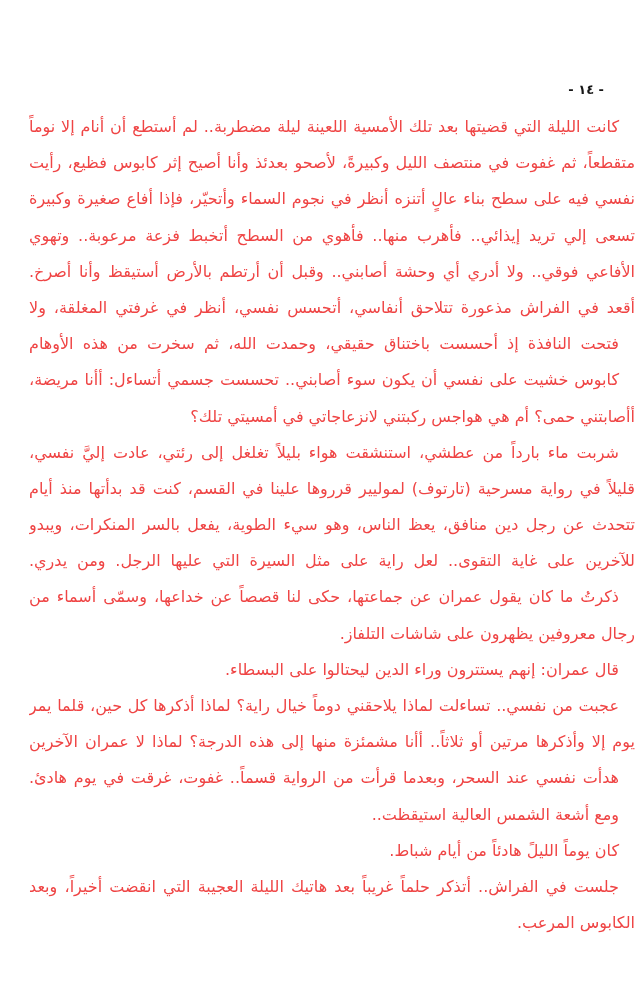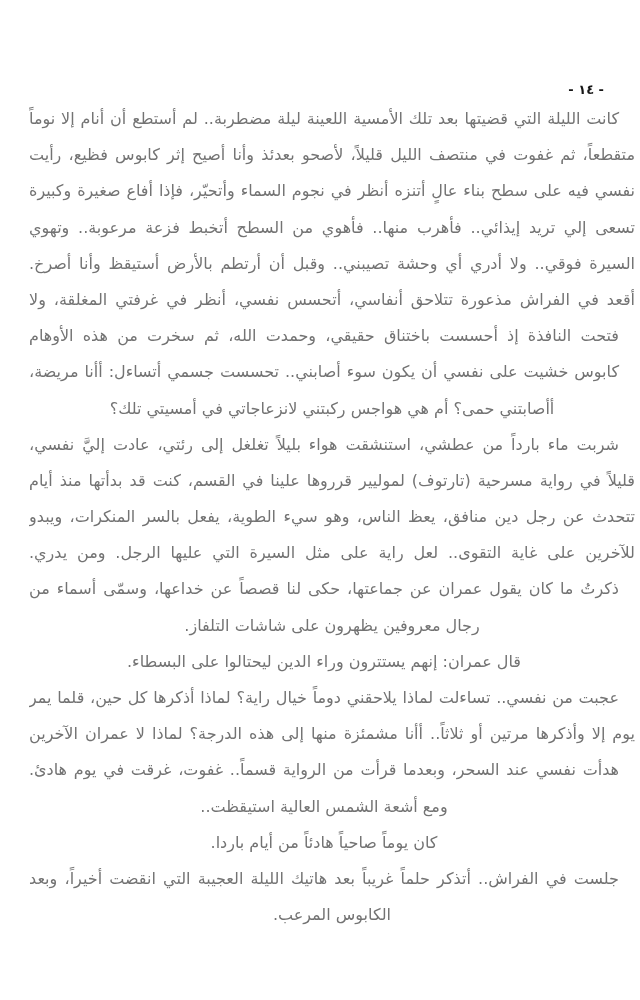--- a/index.html
+++ b/index.html
@@ -25,66 +25,66 @@
     top: 82px;
     right: 36px;
     font-size: 13px;
     font-weight: 700;
     color: #161616;
     letter-spacing: 1px;
     white-space: nowrap;
   }
   .text-block {
     position: absolute;
-    top: 101px;
+    top: 109px;
     right: 5px;
     left: 29px;
     direction: rtl;
-    color: #737373;
+    color: #ef4444;
   }
   .line {
     height: 36.2px;
     line-height: 36.2px;
     font-size: 16px;
     overflow: hidden;
-    text-align: center;
+    text-align: right;
     white-space: nowrap;
   }
   .line.fill {
     text-align: justify;
     text-align-last: justify;
     white-space: normal;
   }
   .line.indent {
     padding-right: 16px;
   }
 </style>
 </head>
 <body>
 
 <div class="page">
   <div class="page-number">- ١٤ -</div>
   <div class="text-block">
       <div class="line indent fill" dir="rtl">كانت الليلة التي قضيتها بعد تلك الأمسية اللعينة ليلة مضطربة.. لم أستطع أن أنام إلا نوماً</div>
-      <div class="line fill" dir="rtl">متقطعاً، ثم غفوت في منتصف الليل قليلاً، لأصحو بعدئذ وأنا أصيح إثر كابوس فظيع، رأيت</div>
+      <div class="line fill" dir="rtl">متقطعاً، ثم غفوت في منتصف الليل وكبيرةً، لأصحو بعدئذ وأنا أصيح إثر كابوس فظيع، رأيت</div>
       <div class="line fill" dir="rtl">نفسي فيه على سطح بناء عالٍ أتنزه أنظر في نجوم السماء وأتحيّر، فإذا أفاع صغيرة وكبيرة</div>
       <div class="line fill" dir="rtl">تسعى إلي تريد إيذائي.. فأهرب منها.. فأهوي من السطح أتخبط فزعة مرعوبة.. وتهوي</div>
-      <div class="line fill" dir="rtl">السيرة فوقي.. ولا أدري أي وحشة تصيبني.. وقبل أن أرتطم بالأرض أستيقظ وأنا أصرخ.</div>
+      <div class="line fill" dir="rtl">الأفاعي فوقي.. ولا أدري أي وحشة أصابني.. وقبل أن أرتطم بالأرض أستيقظ وأنا أصرخ.</div>
       <div class="line fill" dir="rtl">أقعد في الفراش مذعورة تتلاحق أنفاسي، أتحسس نفسي، أنظر في غرفتي المغلقة، ولا أصدق.</div>
       <div class="line indent fill" dir="rtl">فتحت النافذة إذ أحسست باختناق حقيقي، وحمدت الله، ثم سخرت من هذه الأوهام الكاذبة.</div>
       <div class="line indent fill" dir="rtl">كابوس خشيت على نفسي أن يكون سوء أصابني.. تحسست جسمي أتساءل: أأنا مريضة،</div>
       <div class="line" dir="rtl">أأصابتني حمى؟ أم هي هواجس ركبتني لانزعاجاتي في أمسيتي تلك؟</div>
       <div class="line indent fill" dir="rtl">شربت ماء بارداً من عطشي، استنشقت هواء بليلاً تغلغل إلى رئتي، عادت إليَّ نفسي، قرأت</div>
       <div class="line fill" dir="rtl">قليلاً في رواية مسرحية (تارتوف) لموليير قرروها علينا في القسم، كنت قد بدأتها منذ أيام</div>
       <div class="line fill" dir="rtl">تتحدث عن رجل دين منافق، يعظ الناس، وهو سيء الطوية، يفعل بالسر المنكرات، ويبدو</div>
       <div class="line fill" dir="rtl">للآخرين على غاية التقوى.. لعل راية على مثل السيرة التي عليها الرجل. ومن يدري.</div>
       <div class="line indent fill" dir="rtl">ذكرتُ ما كان يقول عمران عن جماعتها، حكى لنا قصصاً عن خداعها، وسمّى أسماء من</div>
       <div class="line" dir="rtl">رجال معروفين يظهرون على شاشات التلفاز.</div>
       <div class="line indent" dir="rtl">قال عمران: إنهم يستترون وراء الدين ليحتالوا على البسطاء.</div>
       <div class="line indent fill" dir="rtl">عجبت من نفسي.. تساءلت لماذا يلاحقني دوماً خيال راية؟ لماذا أذكرها كل حين، قلما يمر</div>
       <div class="line fill" dir="rtl">يوم إلا وأذكرها مرتين أو ثلاثاً.. أأنا مشمئزة منها إلى هذه الدرجة؟ لماذا لا عمران الآخرين مثلما</div>
       <div class="line indent fill" dir="rtl">هدأت نفسي عند السحر، وبعدما قرأت من الرواية قسماً.. غفوت، غرقت في يوم هادئ.</div>
       <div class="line indent" dir="rtl">ومع أشعة الشمس العالية استيقظت..</div>
-      <div class="line indent" dir="rtl">كان يوماً صاحياً هادئاً من أيام باردا.</div>
+      <div class="line indent" dir="rtl">كان يوماً الليلً هادئاً من أيام شباط.</div>
       <div class="line indent fill" dir="rtl">جلست في الفراش.. أتذكر حلماً غريباً بعد هاتيك الليلة العجيبة التي انقضت أخيراً، وبعد ذلك</div>
       <div class="line" dir="rtl">الكابوس المرعب.</div>
     </div>
 </div>
 
 </body></html>

